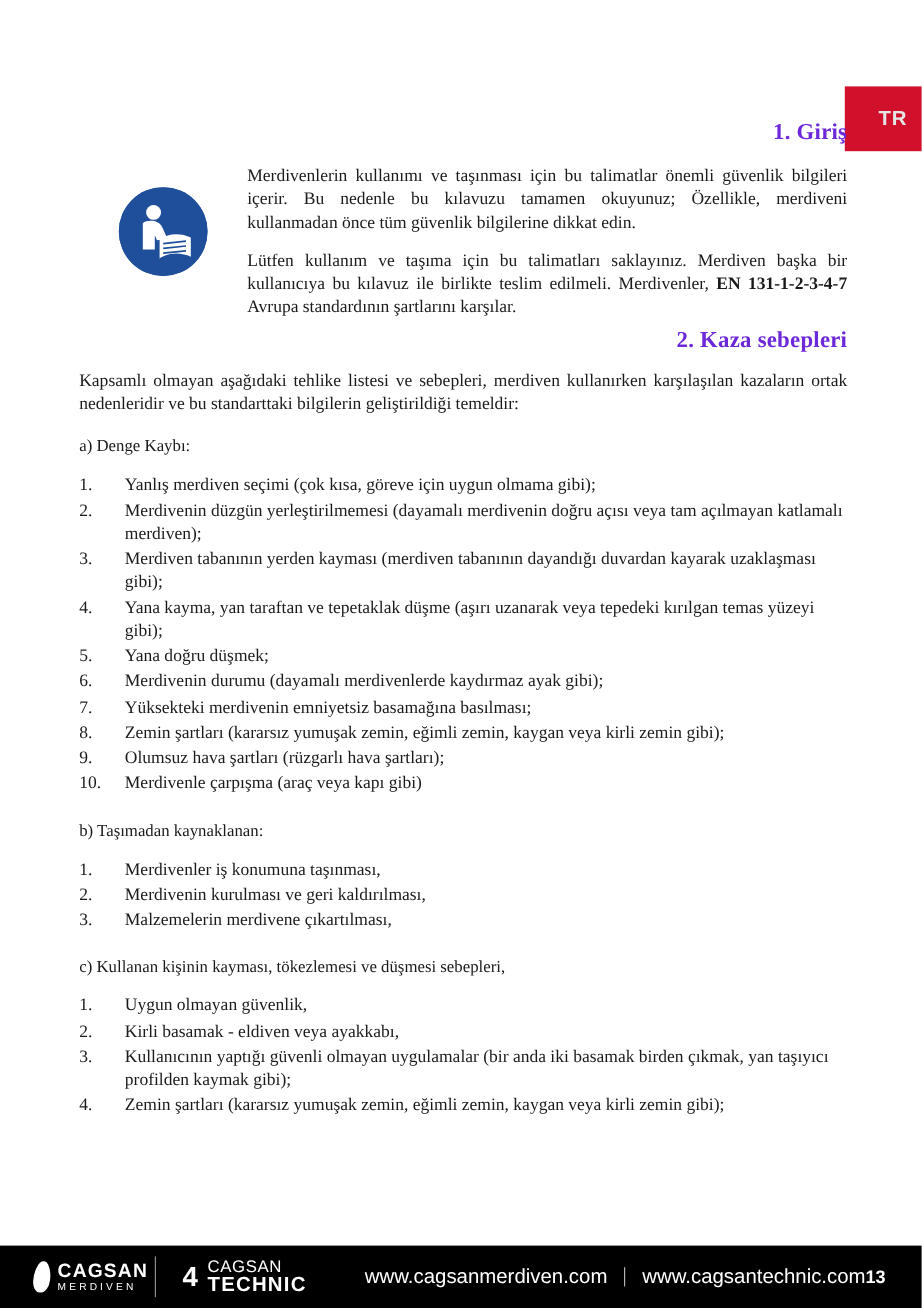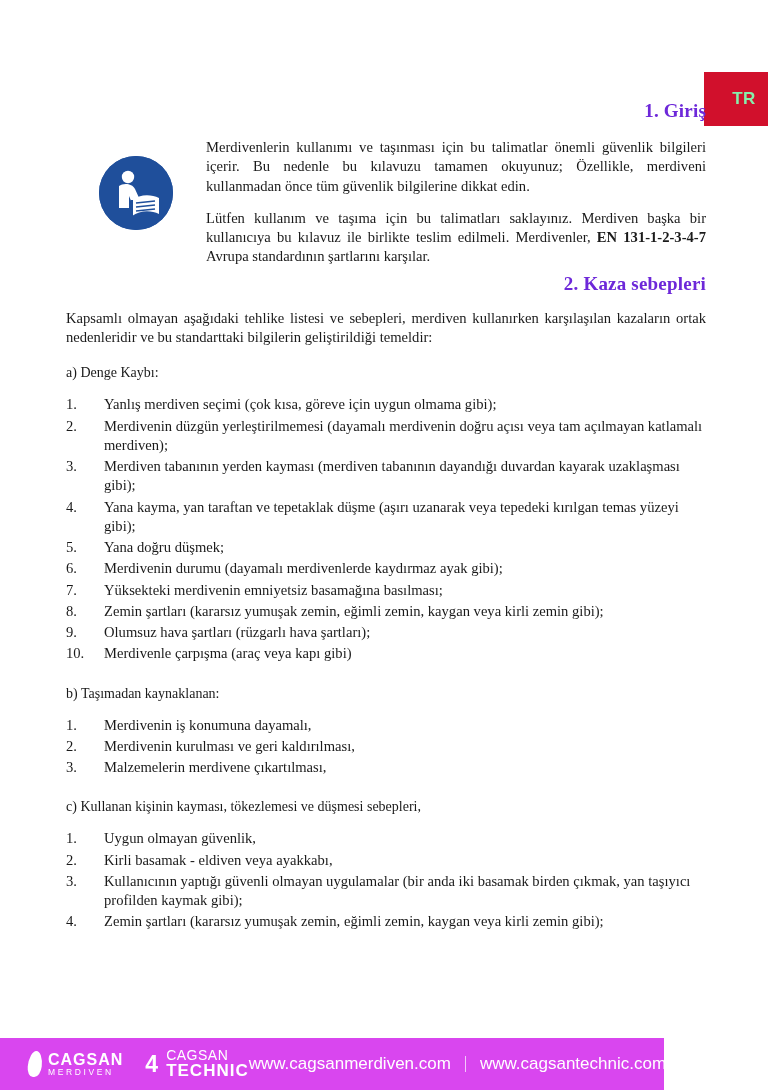--- a/index.html
+++ b/index.html
@@ -22,21 +22,21 @@
   }
 
   
   .lang-tab {
     position: absolute;
     top: 72px;
     right: 0;
     width: 64px;
     height: 54px;
     background: #d1102c;
-    color: #86efac;
+    color: #e5e5e5;
     font-family: "Liberation Sans", sans-serif;
     font-weight: bold;
     font-size: 17px;
     display: flex;
     align-items: center;
     justify-content: center;
     letter-spacing: 0.5px;
     padding-left: 16px;
   }
 
@@ -130,23 +130,23 @@
     left: 0;
     width: 26px;
     text-align: left;
   }
 
   
   .footer {
     position: absolute;
     left: 0;
     bottom: 0;
-    width: 664px;
+    width: 768px;
     height: 52px;
-    background: #d946ef;
+    background: #000000;
     color: #ffffff;
     display: flex;
     align-items: center;
     font-family: "Liberation Sans", sans-serif;
     margin-top: 32px;
   }
   .footer-logo1 {
     width: 140px;
     padding-left: 28px;
     display: flex;
@@ -255,21 +255,21 @@
       <li><span class="num">5.</span><span>Yana doğru düşmek;</span></li>
       <li><span class="num">6.</span><span>Merdivenin durumu (dayamalı merdivenlerde kaydırmaz ayak gibi);</span></li>
       <li><span class="num">7.</span><span>Yüksekteki merdivenin emniyetsiz basamağına basılması;</span></li>
       <li><span class="num">8.</span><span>Zemin şartları (kararsız yumuşak zemin, eğimli zemin, kaygan veya kirli zemin gibi);</span></li>
       <li><span class="num">9.</span><span>Olumsuz hava şartları (rüzgarlı hava şartları);</span></li>
       <li><span class="num">10.</span><span>Merdivenle çarpışma (araç veya kapı gibi)</span></li>
     </ol>
 
     <h3 class="sub-title">b) Taşımadan kaynaklanan:</h3>
     <ol class="num-list">
-      <li><span class="num">1.</span><span>Merdivenin iş konumuna dayamalı,</span></li>
+      <li><span class="num">1.</span><span>Merdivenler iş konumuna taşınması,</span></li>
       <li><span class="num">2.</span><span>Merdivenin kurulması ve geri kaldırılması,</span></li>
       <li><span class="num">3.</span><span>Malzemelerin merdivene çıkartılması,</span></li>
     </ol>
 
     <h3 class="sub-title">c) Kullanan kişinin kayması, tökezlemesi ve düşmesi sebepleri,</h3>
     <ol class="num-list">
       <li><span class="num">1.</span><span>Uygun olmayan güvenlik,</span></li>
       <li><span class="num">2.</span><span>Kirli basamak - eldiven veya ayakkabı,</span></li>
       <li><span class="num">3.</span><span>Kullanıcının yaptığı güvenli olmayan uygulamalar (bir anda iki basamak birden çıkmak, yan taşıyıcı profilden kaymak gibi);</span></li>
       <li><span class="num">4.</span><span>Zemin şartları (kararsız yumuşak zemin, eğimli zemin, kaygan veya kirli zemin gibi);</span></li>

